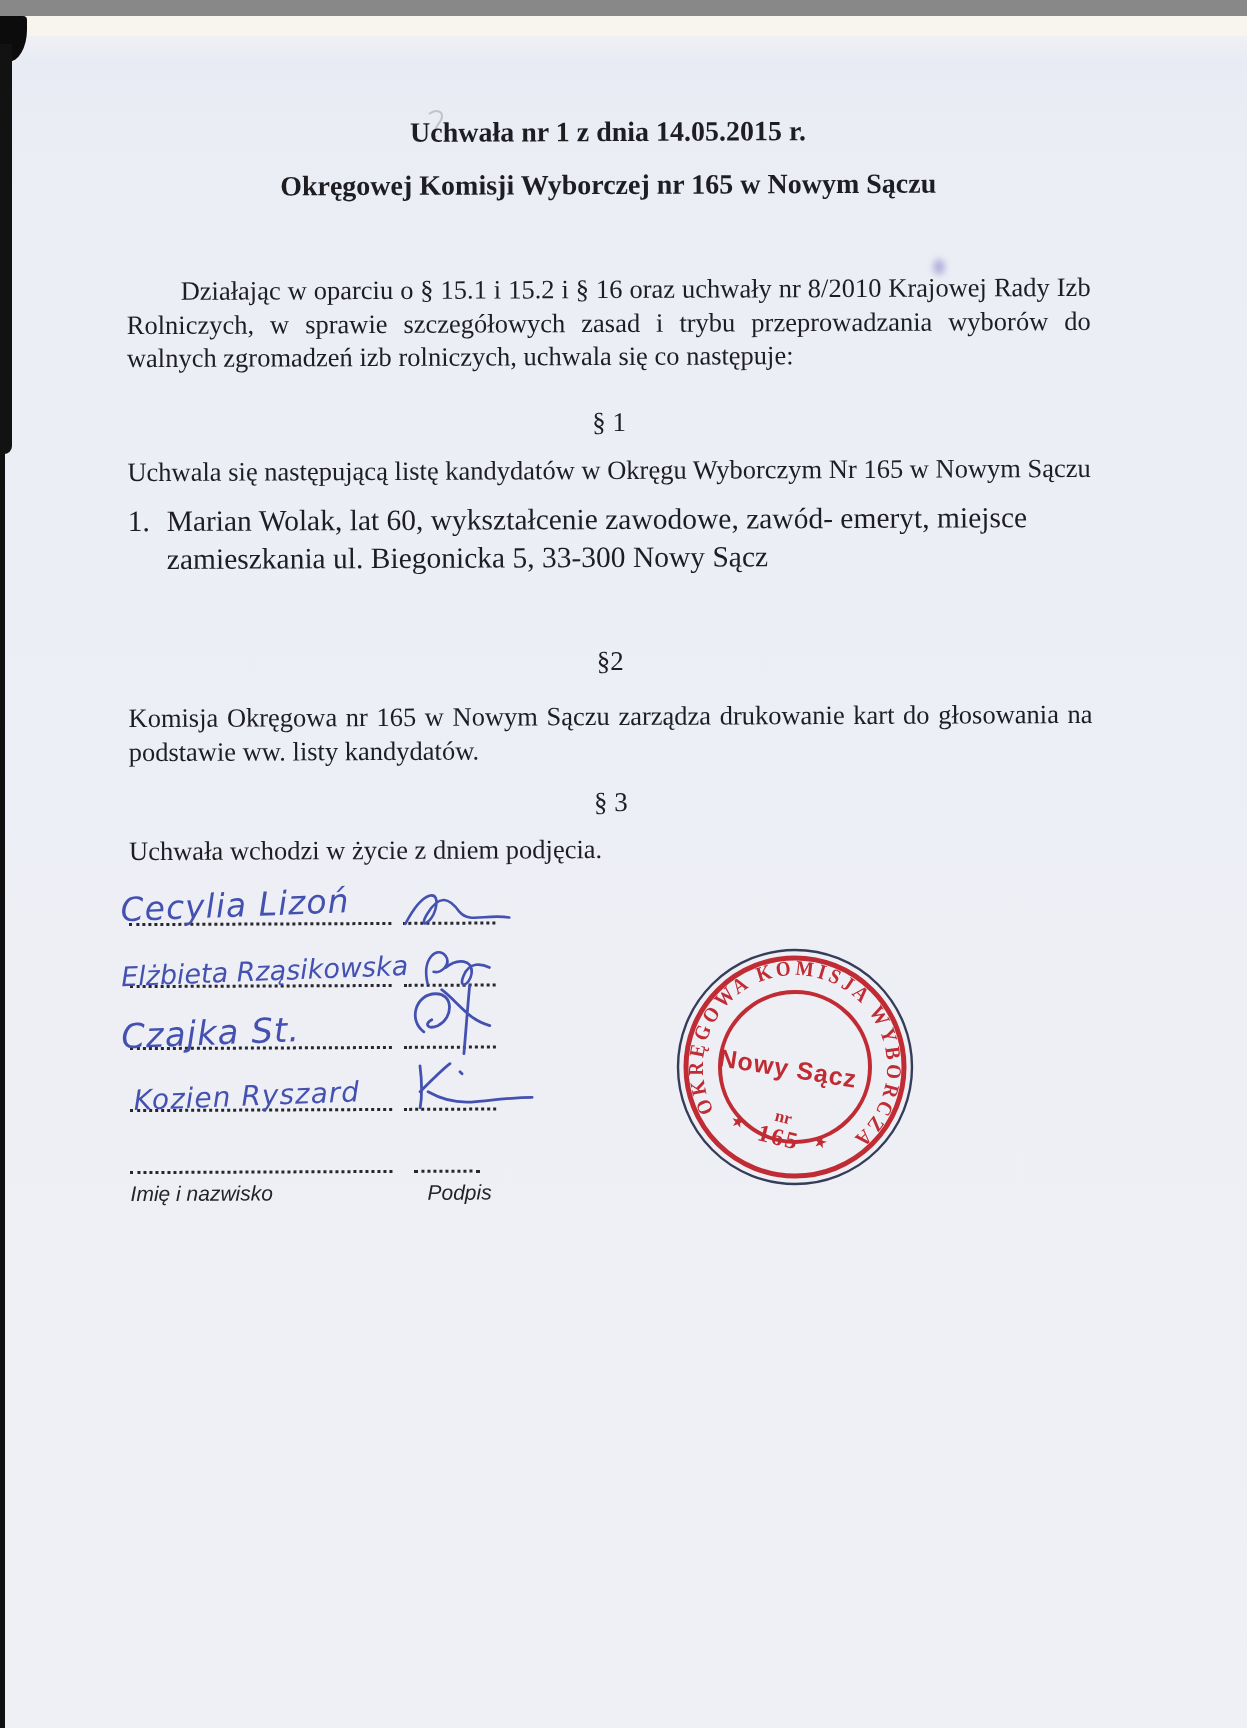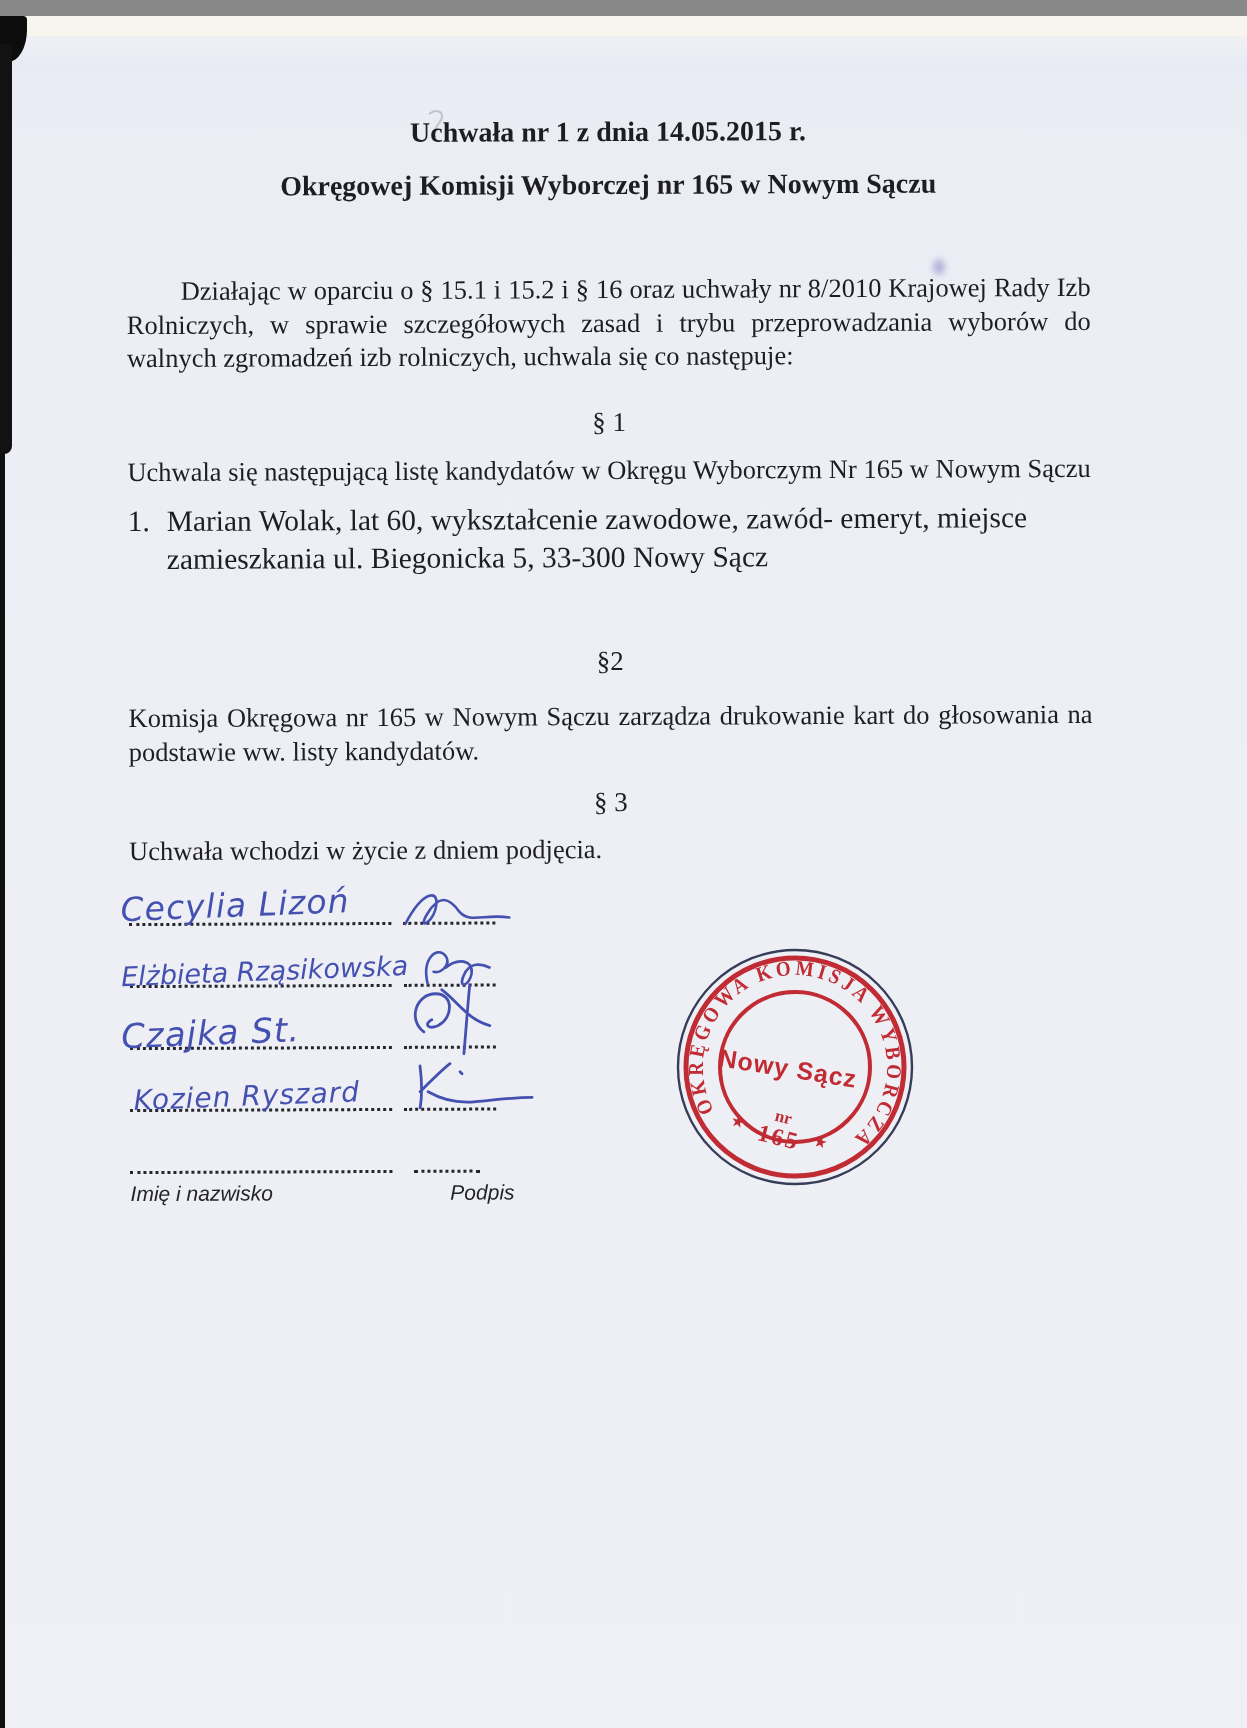--- a/index.html
+++ b/index.html
@@ -54,21 +54,21 @@
     color:#4451b0;transform:rotate(-2deg);transform-origin:left bottom;
     letter-spacing:1px;
   }
   .hand.n1{font-size:33px;bottom:-6px;}
   .hand.n2{font-size:27px;bottom:-7px;letter-spacing:0;}
   .hand.n3{font-size:34px;bottom:-9px;}
   .hand.n4{font-size:28px;bottom:-8px;left:4px;}
   .scribble{position:absolute;left:-6px;bottom:-14px;overflow:visible;}
   .labels-row{display:flex;margin-top:8px;}
   .label-name{width:262px;font-family:"Liberation Sans", sans-serif;font-style:italic;font-size:21px;color:#232329;}
-  .label-sign{width:110px;margin-left:12px;text-align:right;font-family:"Liberation Sans", sans-serif;font-style:italic;font-size:21px;color:#232329;}
+  .label-sign{width:110px;margin-left:12px;text-align:center;font-family:"Liberation Sans", sans-serif;font-style:italic;font-size:21px;color:#232329;}
 
   
   .stamp{position:absolute;left:668px;top:928px;opacity:.96;}
   .stamp text{fill:#c0242c;}
   .ring-text{font-family:"Liberation Serif", serif;font-weight:bold;font-size:21px;letter-spacing:4px;}
   .stamp-city{font-family:"Liberation Sans", sans-serif;font-weight:bold;font-size:25px;letter-spacing:1px;}
   .stamp-nr{font-family:"Liberation Serif", serif;font-weight:bold;font-size:17px;}
   .stamp-165{font-family:"Liberation Serif", serif;font-weight:bold;font-size:24px;letter-spacing:2px;}
   .stamp-star{font-family:"DejaVu Sans", sans-serif;font-size:16px;}
 </style>

